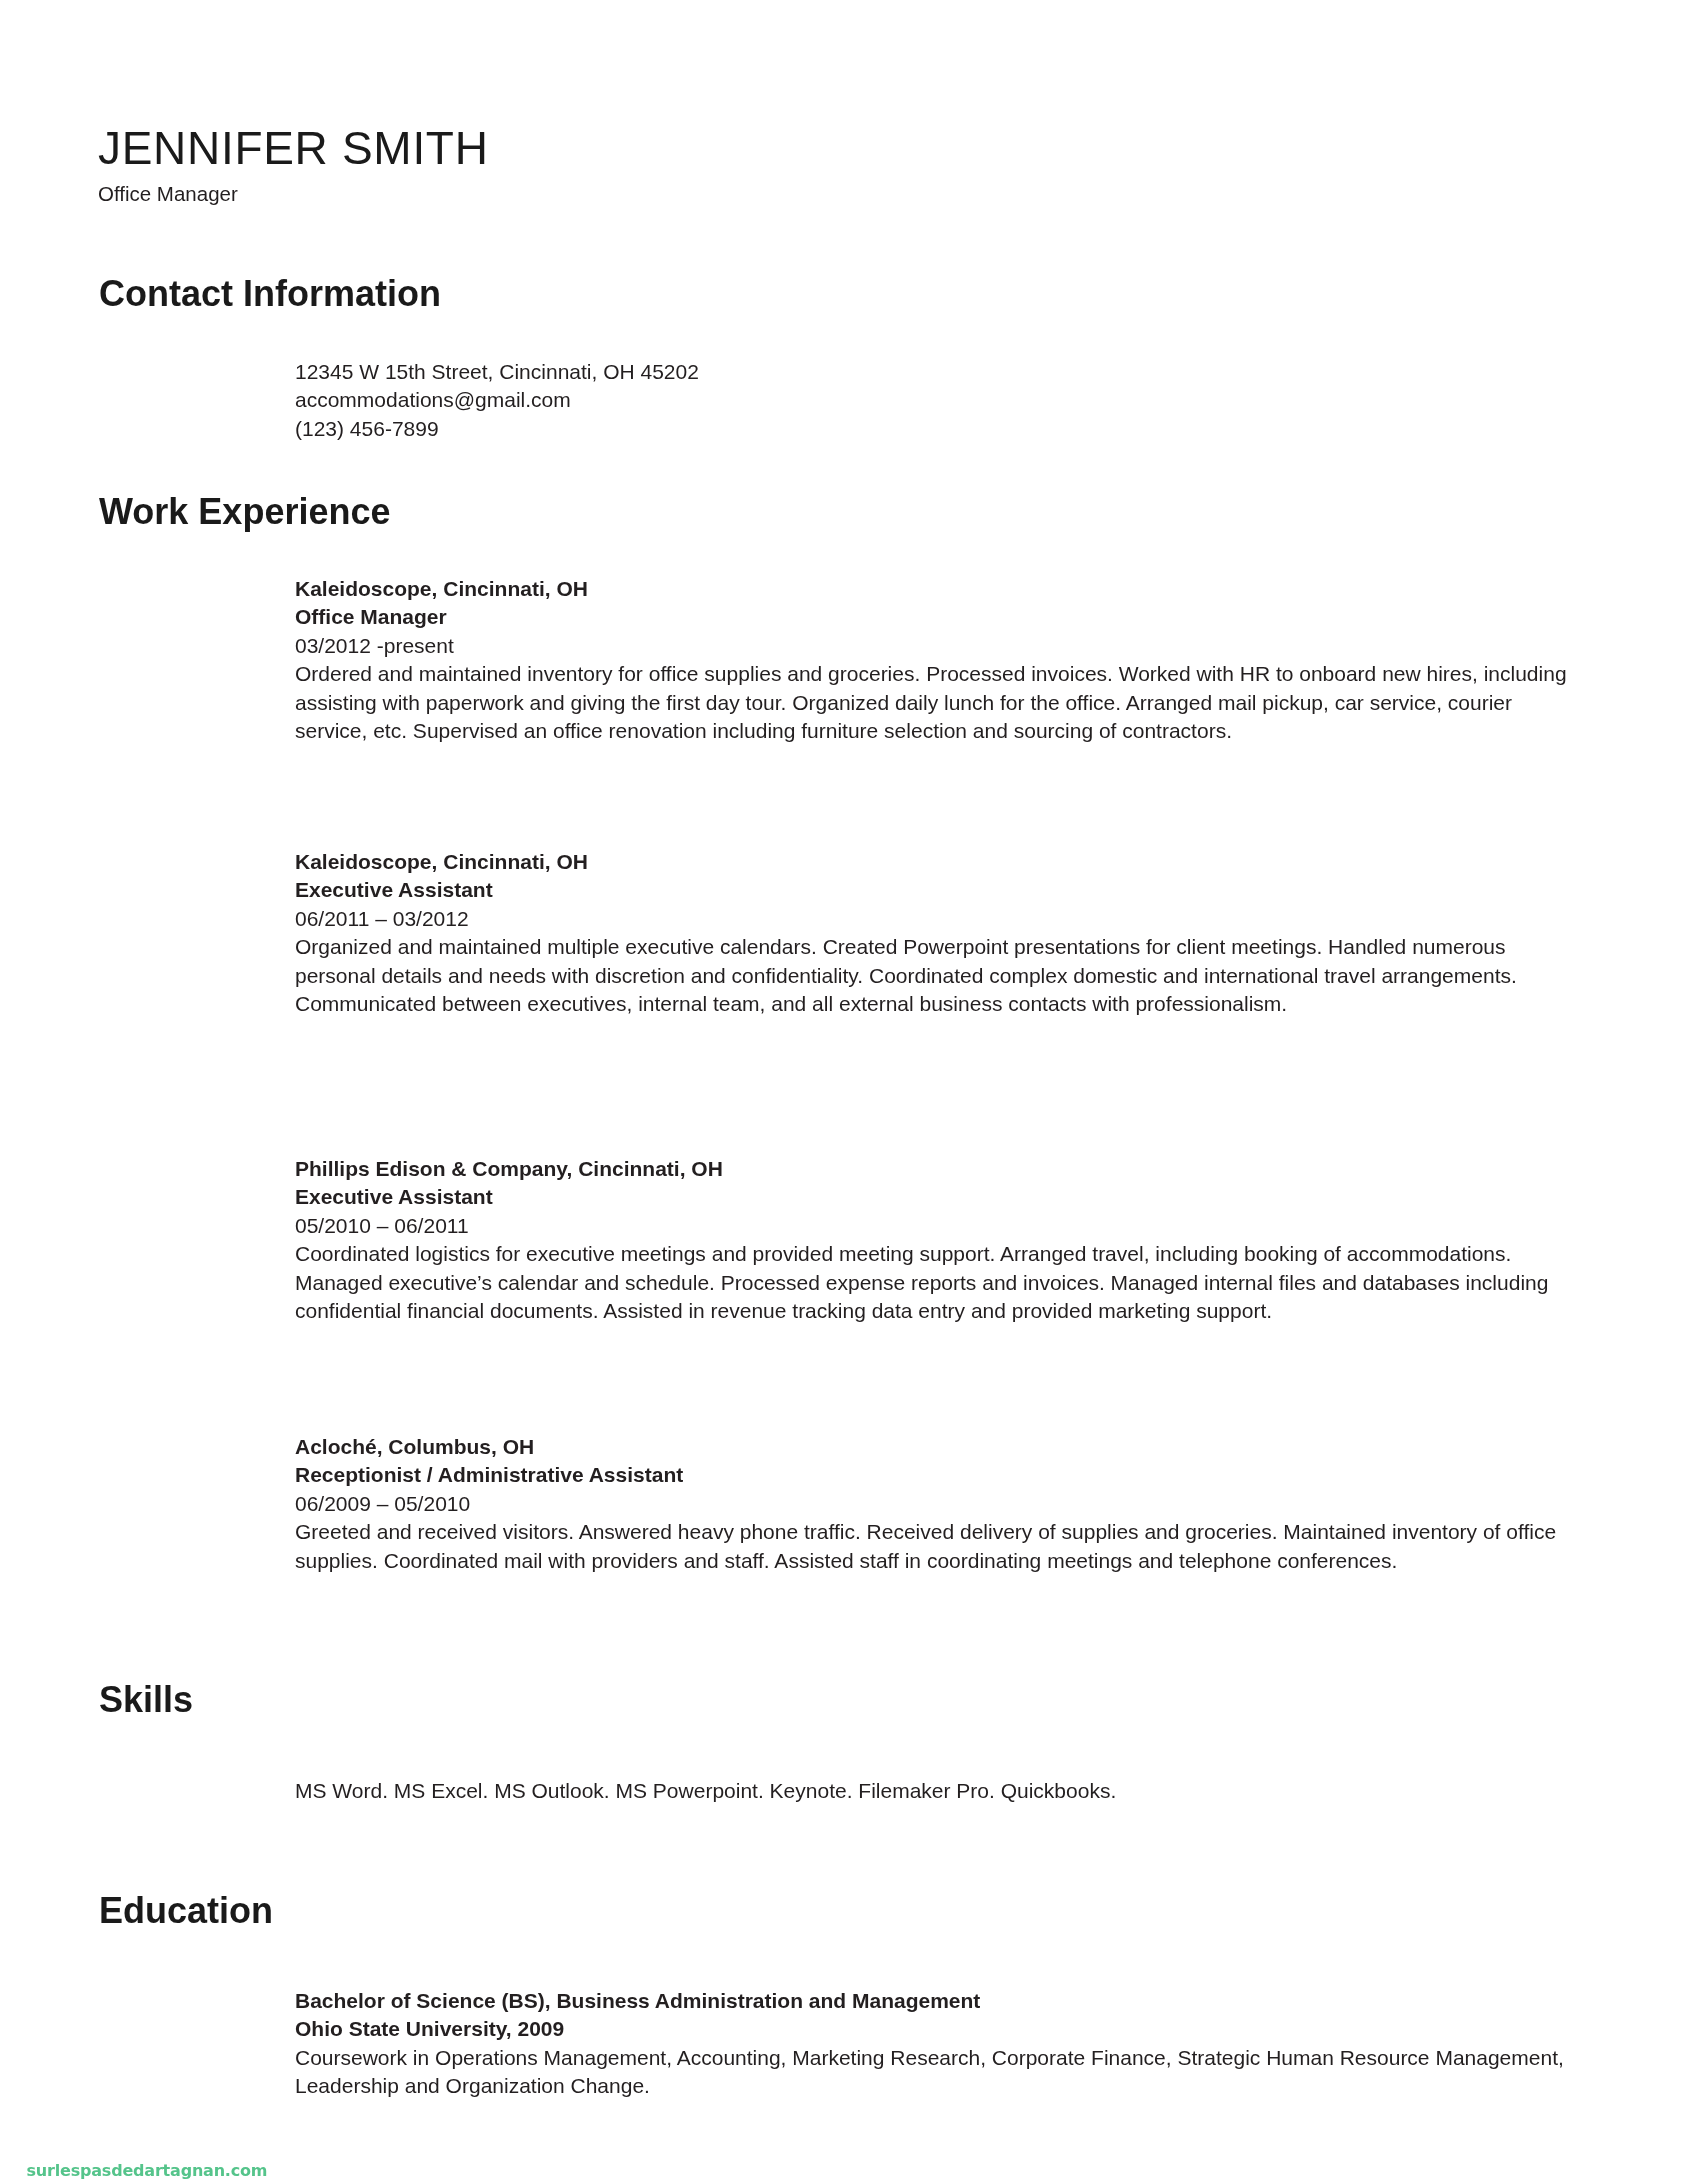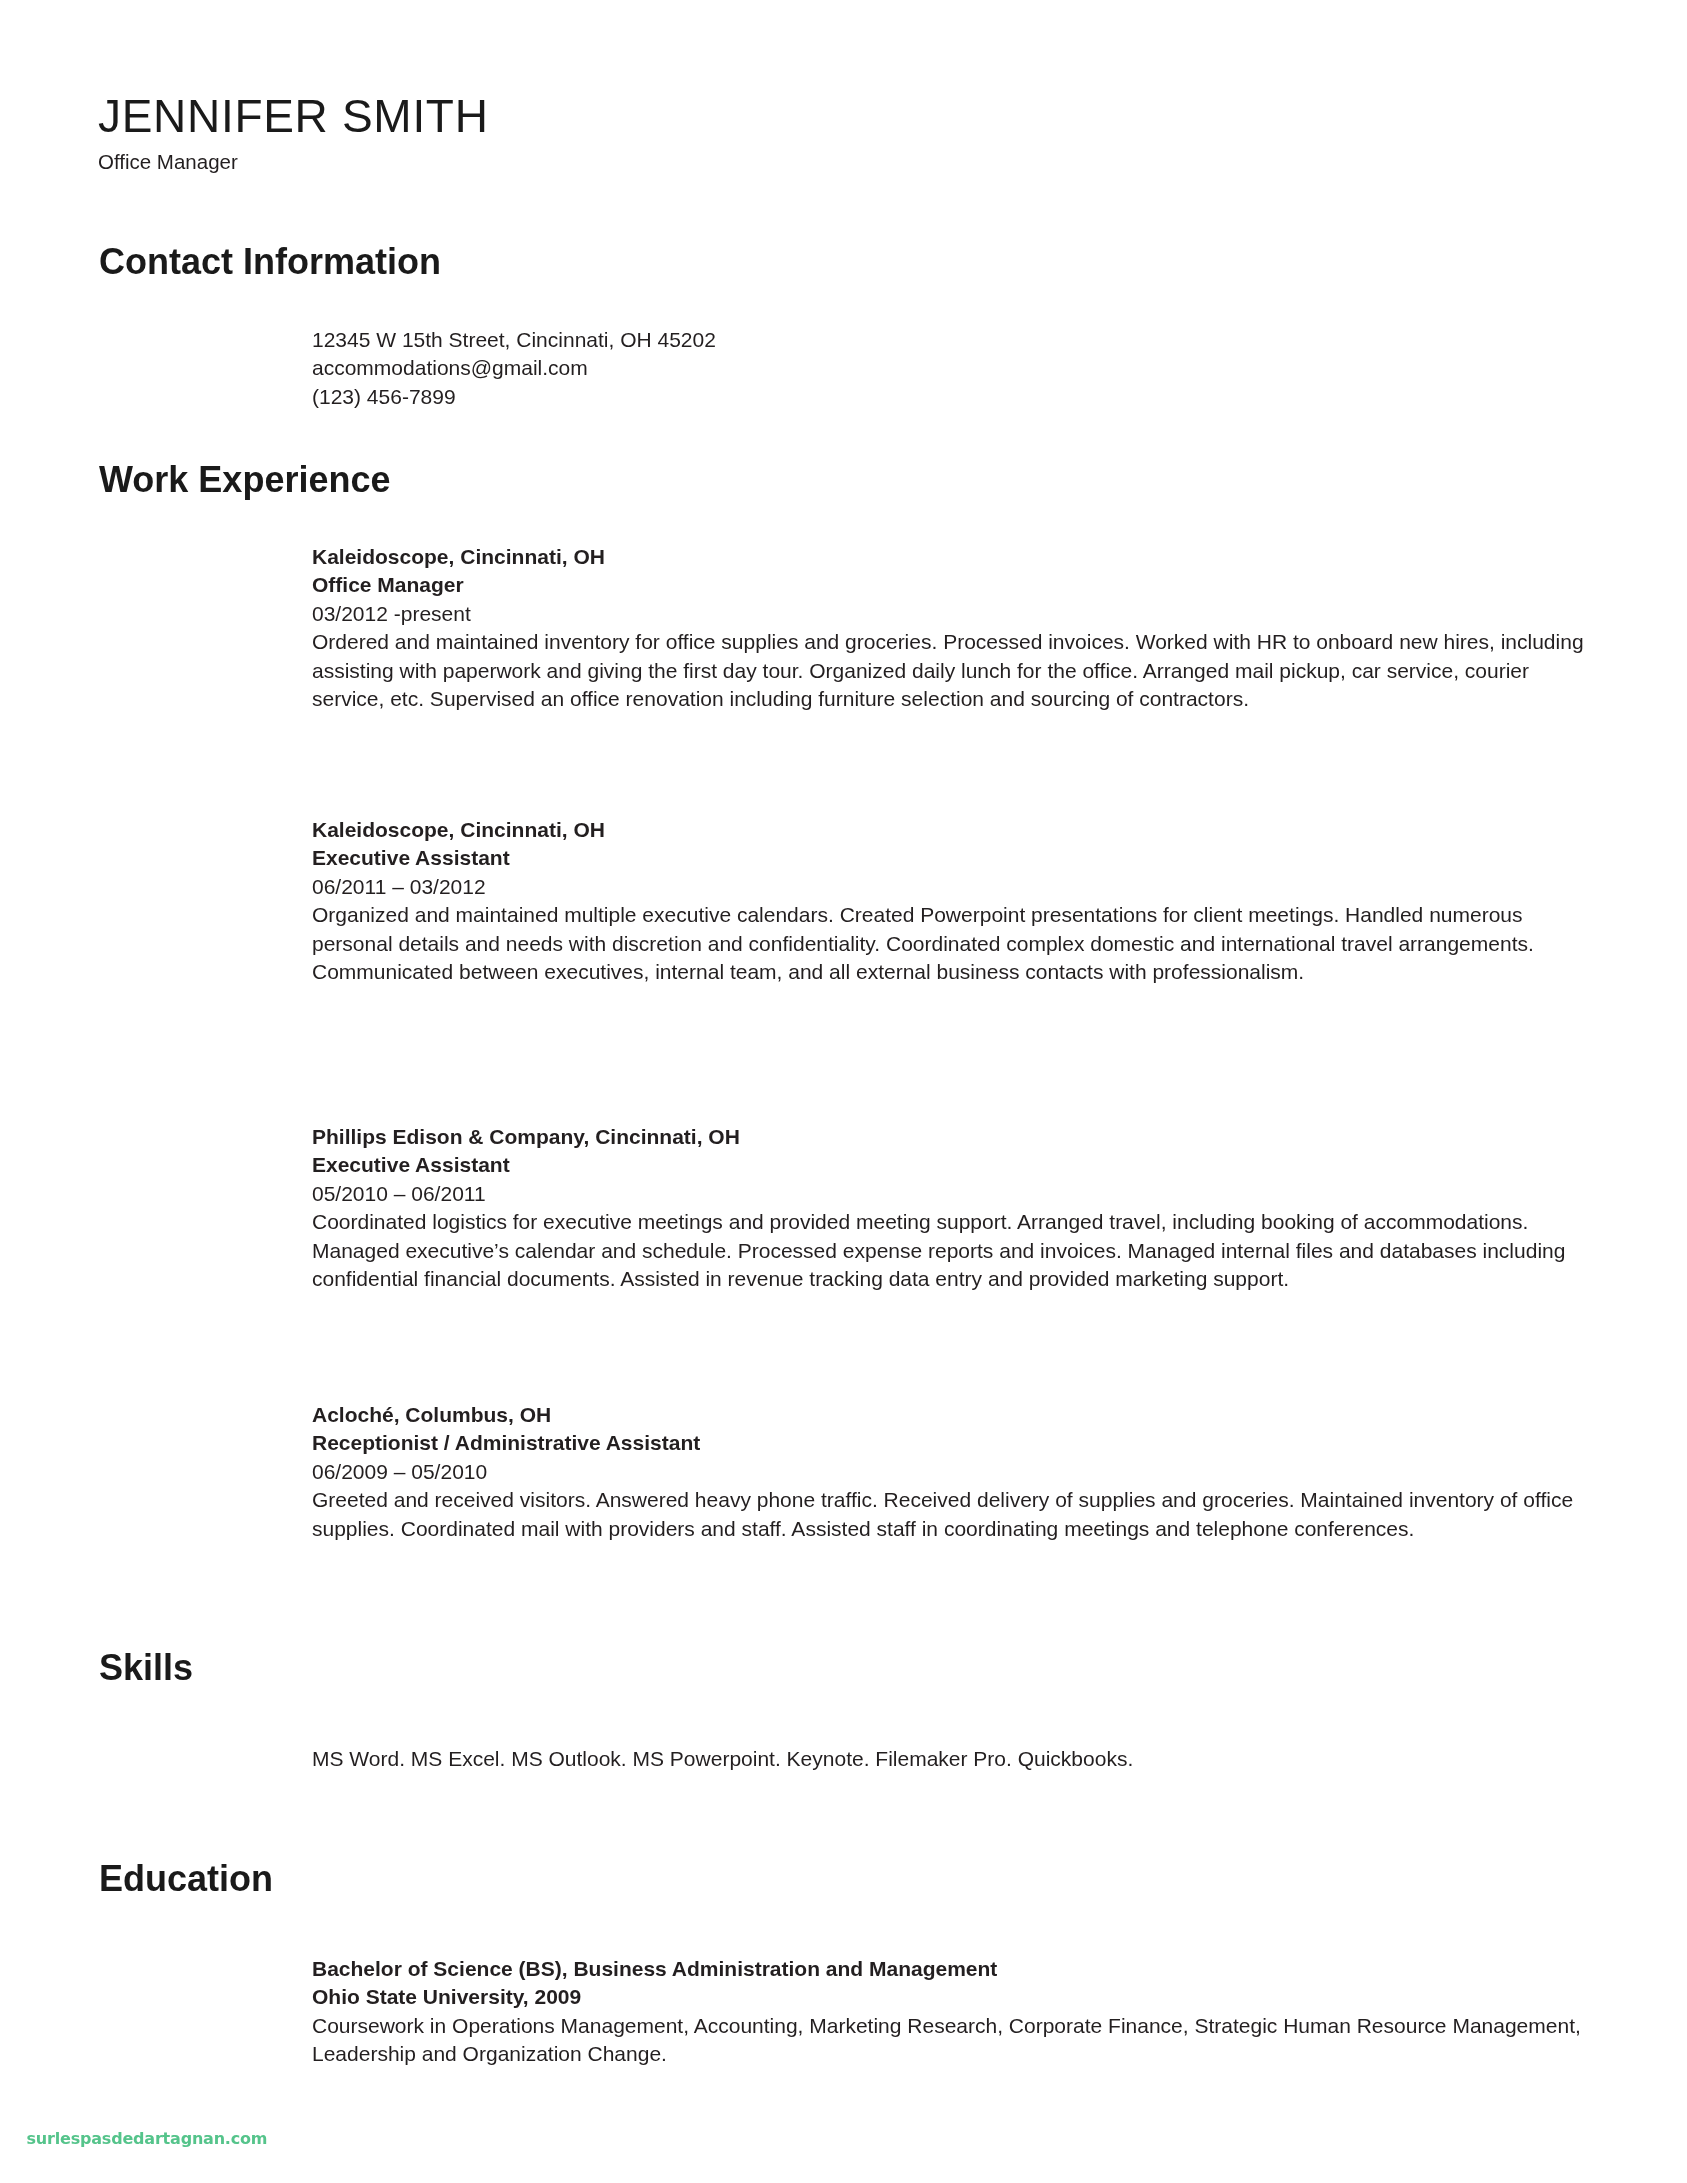--- a/index.html
+++ b/index.html
@@ -13,20 +13,21 @@
     font-family: "Liberation Sans", sans-serif;
     color: #231f20;
     position: relative;
     overflow: hidden;
   }
 
   .page {
     position: absolute;
     inset: 0;
     background: #ffffff;
+    margin-top: 32px;
   }
 
   
   .header {
     position: absolute;
     left: 98px;
     top: 93px;
   }
   .name {
     font-size: 46px;
@@ -50,21 +51,21 @@
     font-size: 36px;
     font-weight: bold;
     color: #1a1a1a;
     white-space: nowrap;
     text-align: center;
   }
 
   
   .block {
     position: absolute;
-    left: 312px;
+    left: 295px;
     width: 1283px;
   }
   .line {
     font-size: 21px;
     line-height: 28.4px;
     color: #231f20;
     white-space: pre-wrap;
   }
   .line.bold {
     font-weight: bold;

